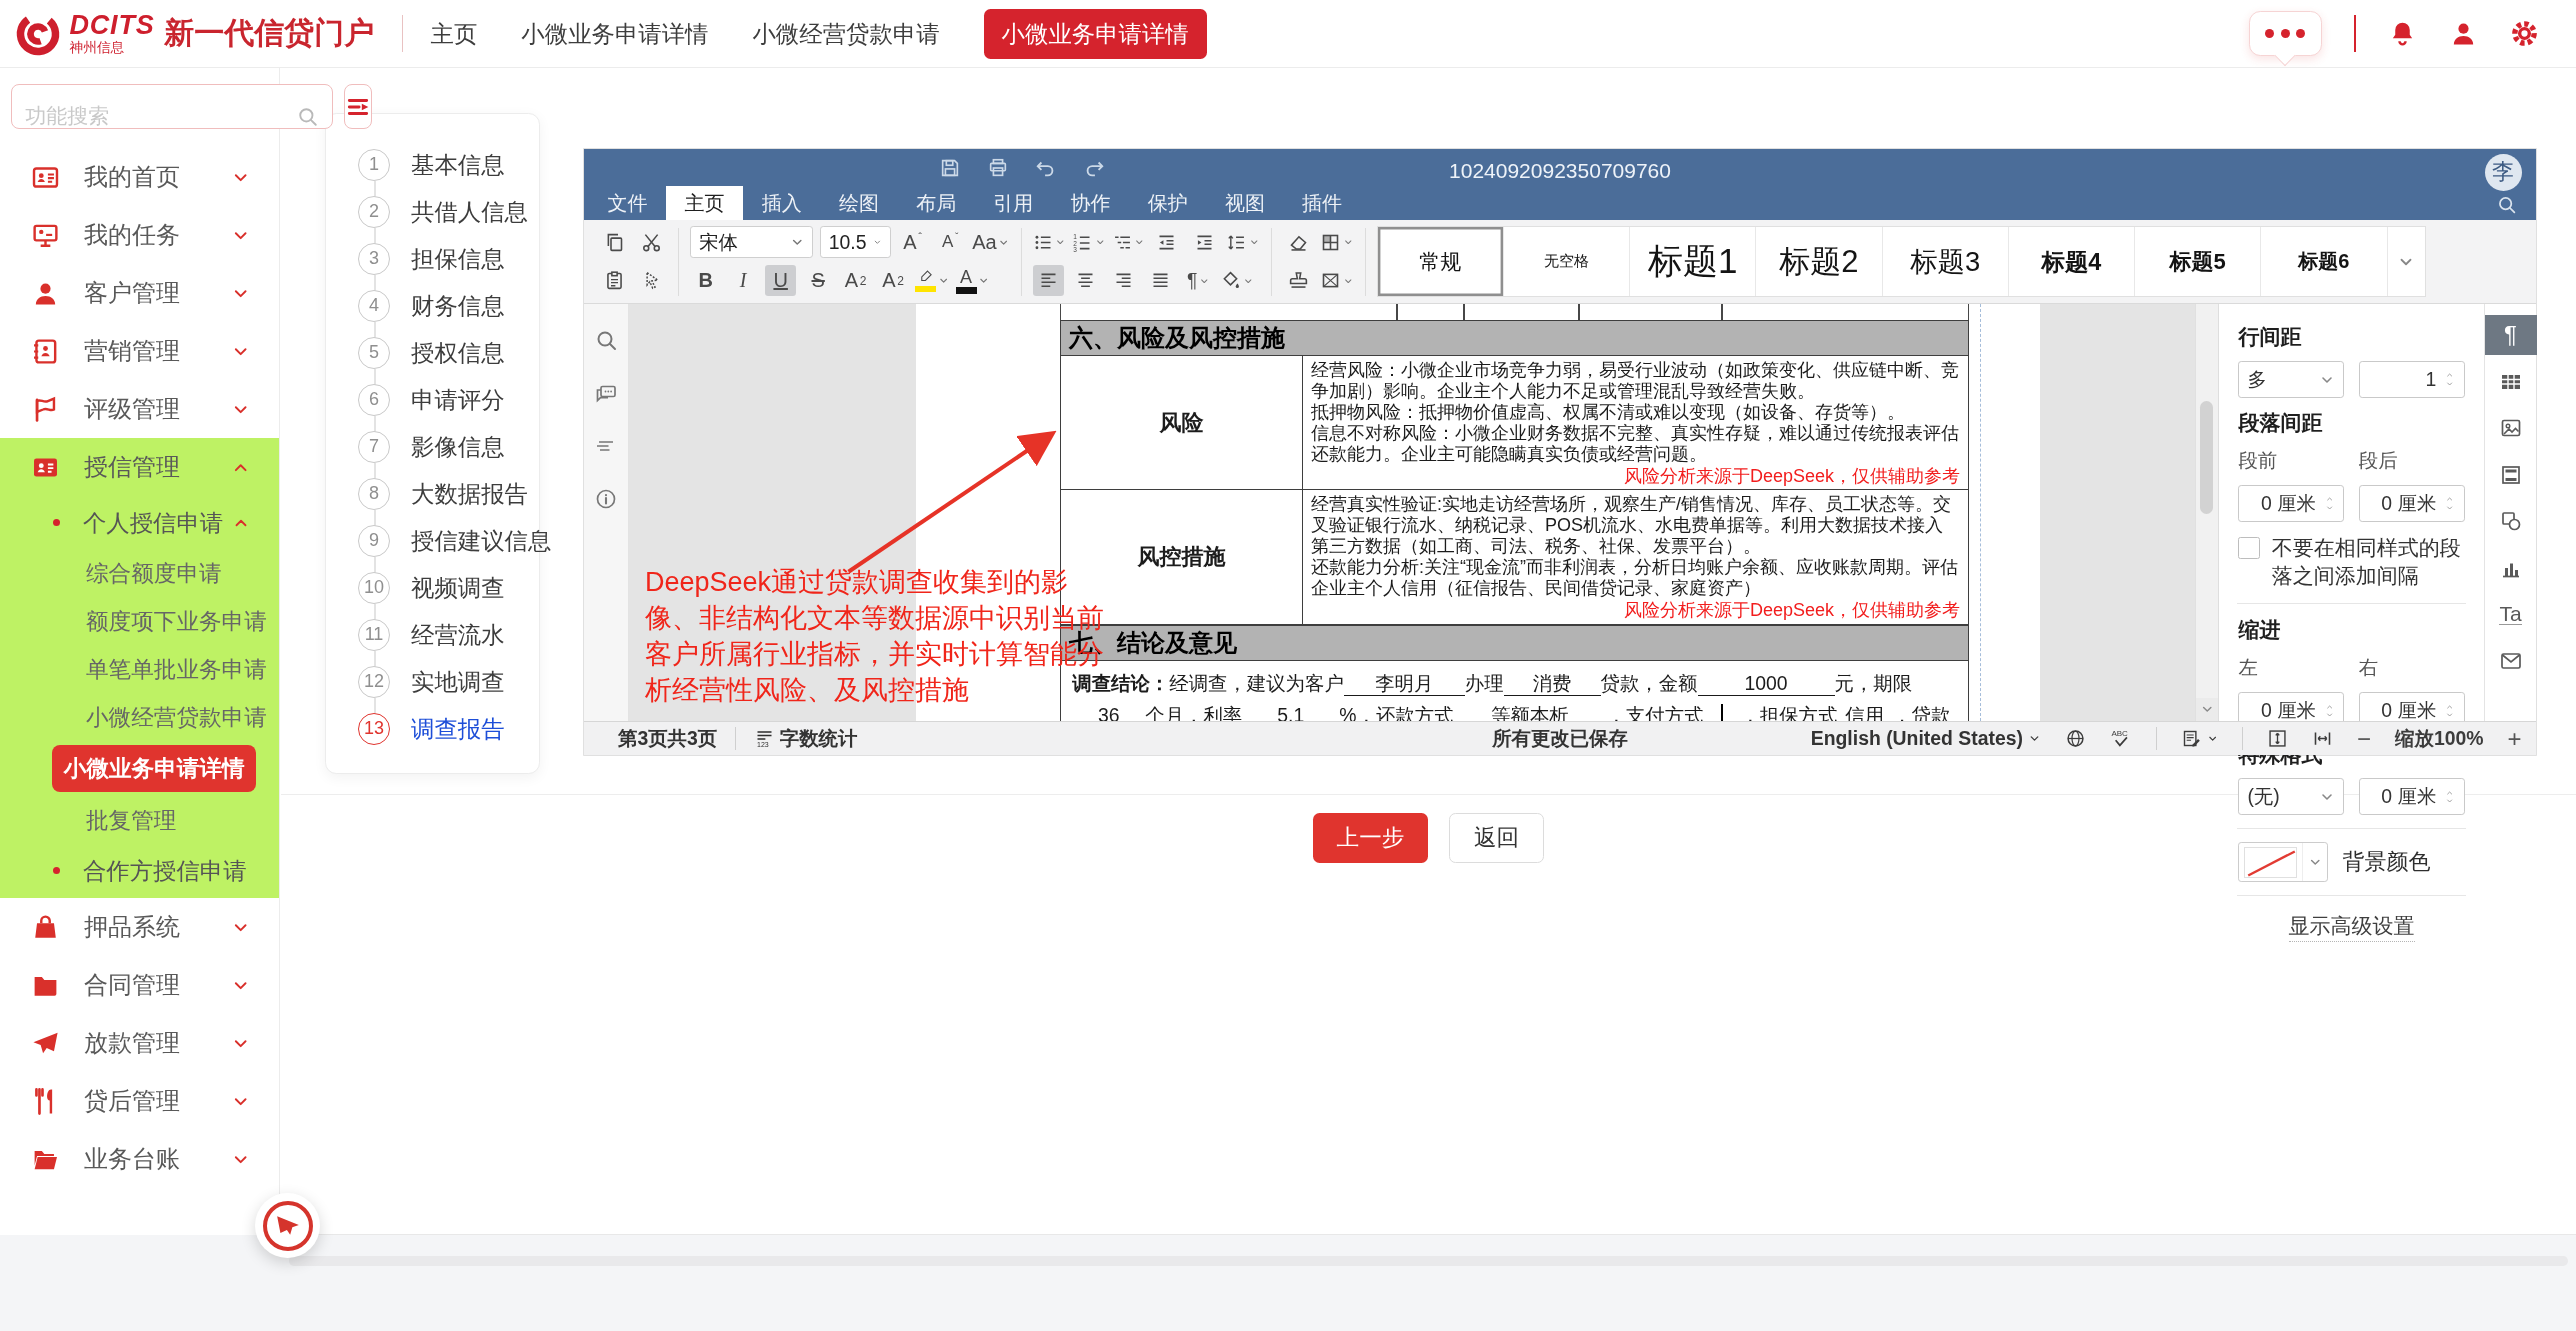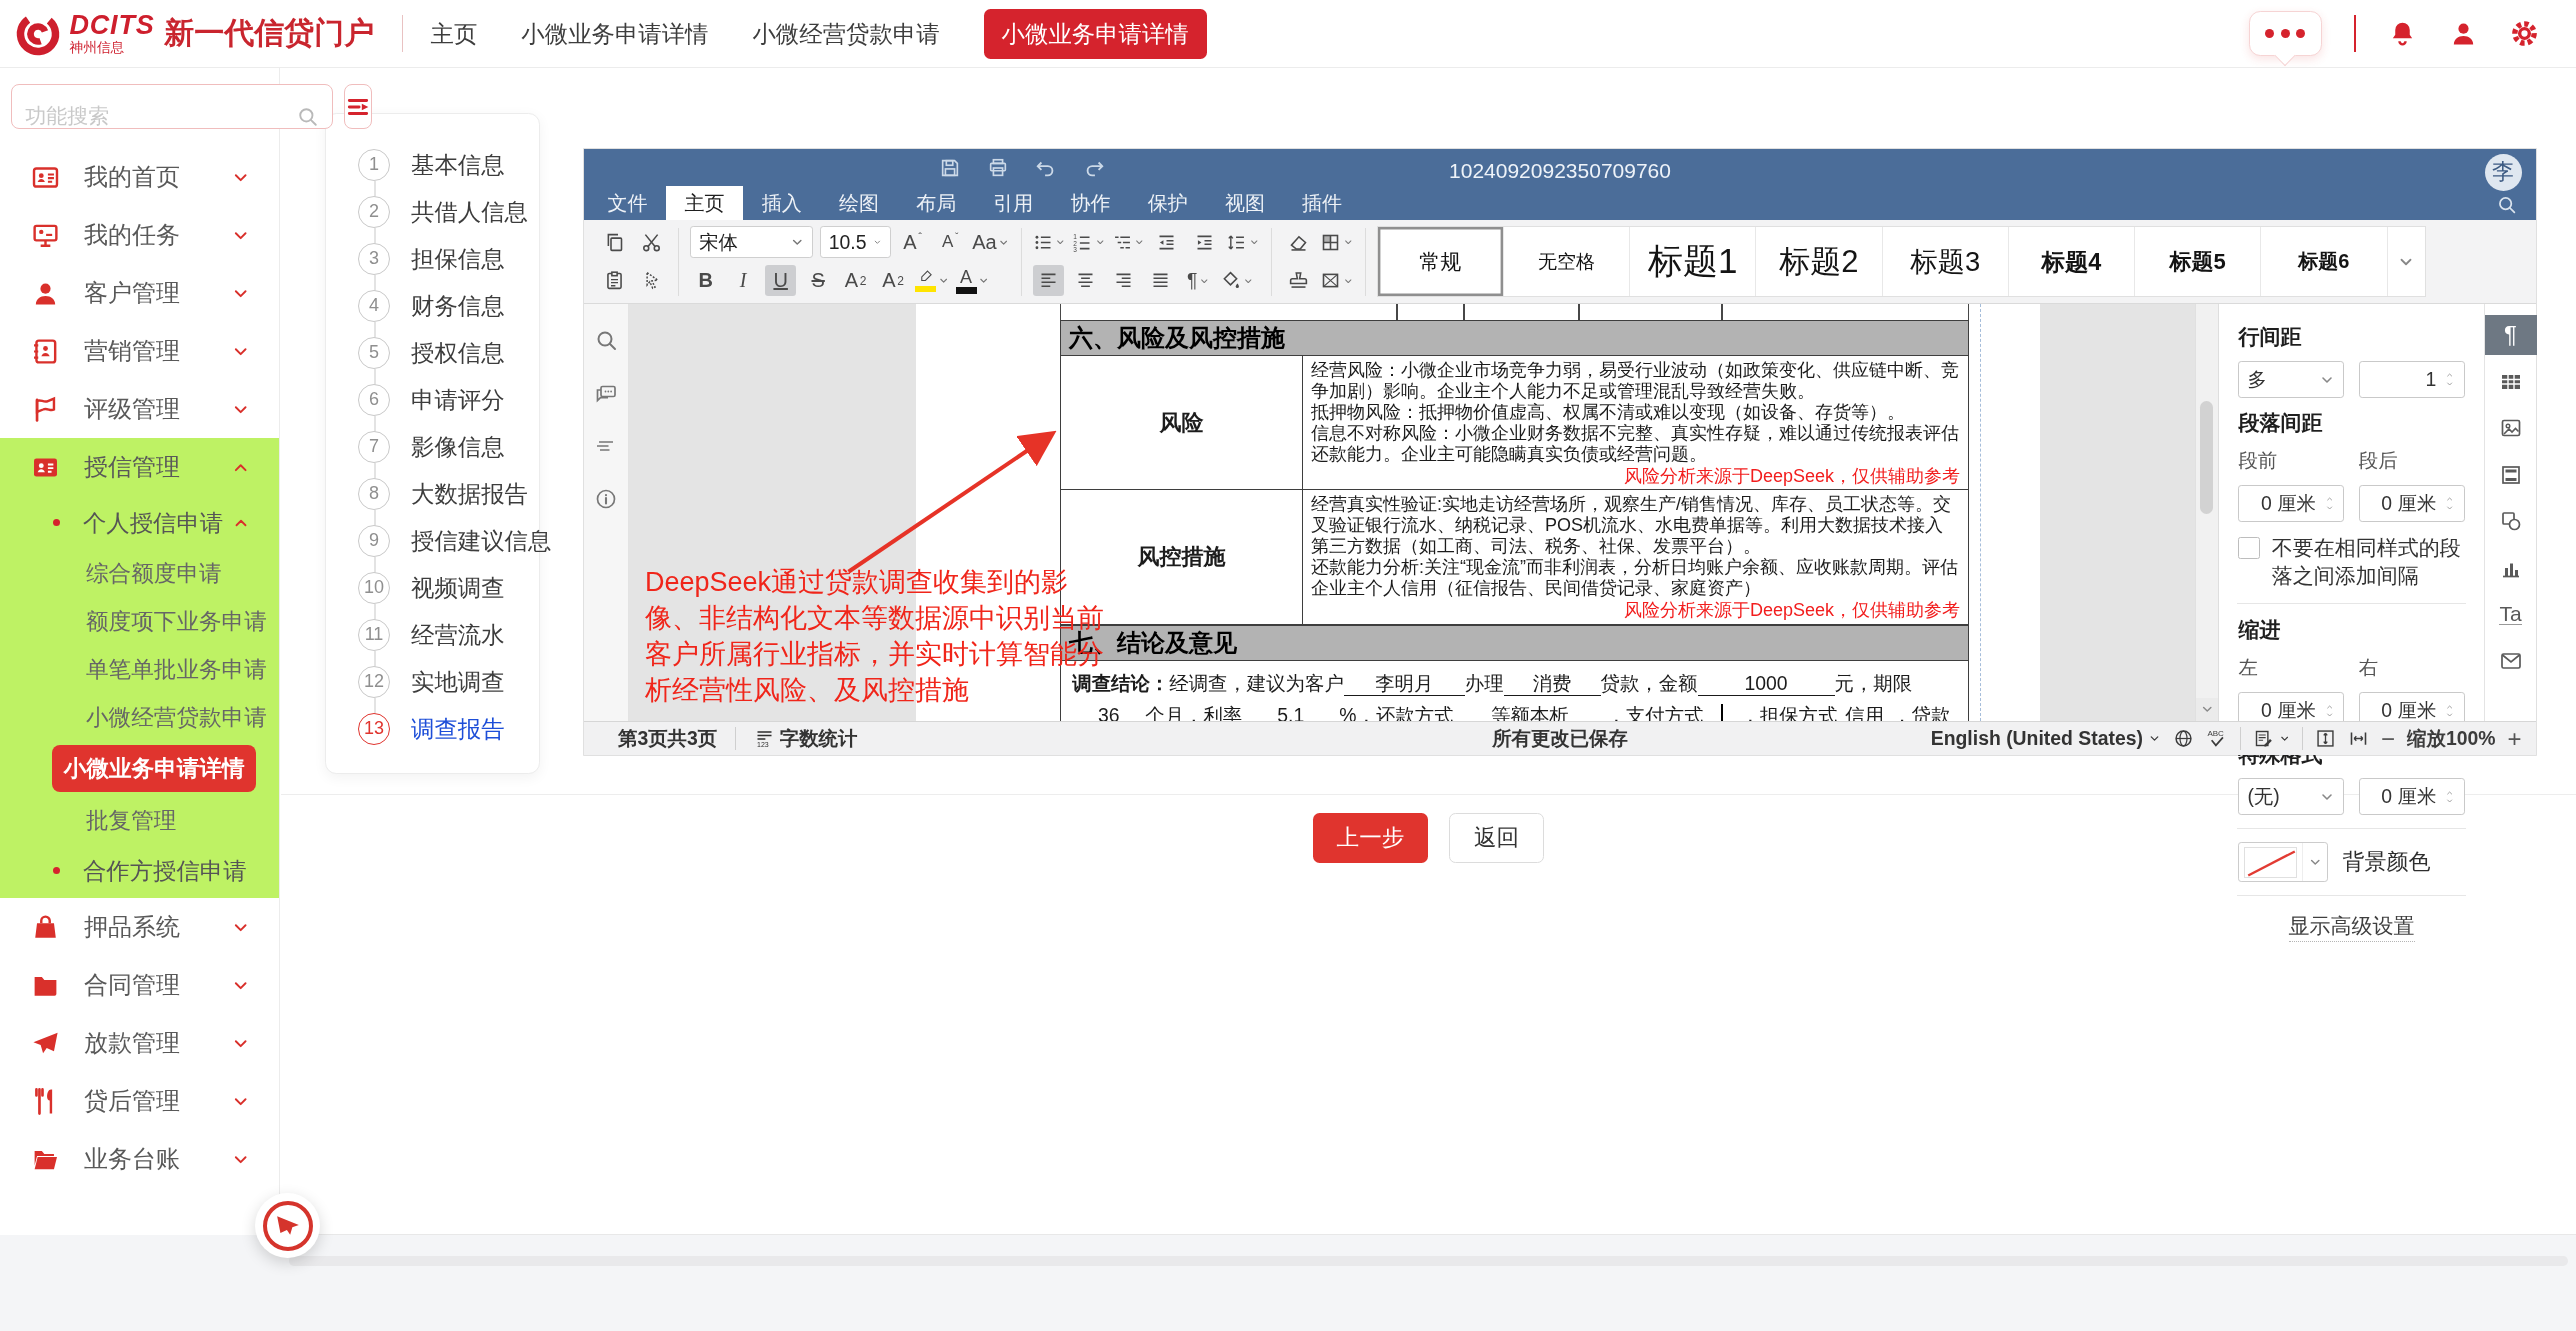--- a/index.html
+++ b/index.html
@@ -80,21 +80,21 @@
 .mini-ch{color:#777}
 .glyphstack{display:flex;flex-direction:column;align-items:center;line-height:1;font-size:19.4px}
 .glyphstack .bar{display:block;width:21px;height:6.5px;margin-top:1.6px}
 .bar.yellow{background:#ffe400}
 .bar.black{background:#111}
 .sup{font-size:12px;vertical-align:super}
 .sub2{font-size:12px;vertical-align:sub}
 .styles-gallery{display:flex;align-items:stretch;background:#fff;border:0.8px solid #e0e0e0;height:71px;margin-left:8px;flex:1;max-width:1049px}
 .style-item{flex:1;display:flex;align-items:center;justify-content:center;border-right:0.8px solid #e8e8e8;color:#141414;padding:0 6.5px;white-space:nowrap;cursor:pointer}
 .style-item.selected{box-shadow:inset 0 0 0 2.4px #8f8f8f}
-.st0{font-size:21px}.st1{font-size:19px}.st2{font-size:35px}.st3{font-size:31px}.st4{font-size:27.4px}
+.st0{font-size:21px}.st1{font-size:15px}.st2{font-size:35px}.st3{font-size:31px}.st4{font-size:27.4px}
 .st5{font-size:23.4px;font-weight:bold}.st6{font-size:22px;font-weight:bold}.st7{font-size:20px;font-weight:bold}
 .style-more{width:37px;display:flex;align-items:center;justify-content:center;color:#888;cursor:pointer}
 
 .ed-body{display:flex;height:417px;background:#e4e4e4}
 .ed-sidetools{width:45px;background:#f6f6f6;border-right:0.8px solid #e3e3e3;display:flex;flex-direction:column;align-items:center;padding-top:24px;gap:29px;color:#777;flex:none}
 .ed-sidetools .tool{cursor:pointer}
 .ed-canvas{flex:1;position:relative;overflow:hidden}
 .ed-page{position:absolute;left:287px;top:0;width:1124px;height:100%;background:#fff}
 .doc{position:absolute;left:144px;top:0;width:909px;color:#1c1c1c;cursor:text}
 .partial-row{height:16px;border-left:1.6px solid #474747;border-right:1.6px solid #474747;position:relative}
@@ -146,21 +146,21 @@
 .ed-iconstrip{width:52px;background:#fff;border-left:0.8px solid #e4e4e4;display:flex;flex-direction:column;align-items:center;padding-top:11.3px;flex:none}
 .strip-item{width:52px;height:40px;display:flex;align-items:center;justify-content:center;color:#5a5a5a;margin-bottom:6.5px;cursor:pointer}
 .strip-item.active{background:#6e7883;color:#fff}
 .pilcrow{font-size:24px;line-height:1}
 
 .ed-status{height:34px;background:#f1f1f2;border-top:0.8px solid #d6d6d6;display:flex;align-items:center;font-size:19.4px;color:#2e2e2e;position:relative}
 .st-left{display:flex;align-items:center;gap:18px;padding-left:34px;z-index:1}
 .st-strong{font-weight:bold;color:#333}
 .st-sep{width:0.8px;height:22.6px;background:#cfcfcf}
 .st-center{position:absolute;left:0;right:0;text-align:center;font-weight:bold;color:#333}
-.st-right{margin-left:auto;display:flex;align-items:center;gap:12px;padding-right:14.5px;z-index:1;color:#3c3c3c}
+.st-right{margin-left:auto;display:flex;align-items:center;gap:24px;padding-right:14.5px;z-index:1;color:#3c3c3c}
 .st-ctl{display:flex;align-items:center;gap:4.8px;cursor:pointer}
 .zoom-txt{font-weight:bold}
 .sign{font-size:24px;color:#555;cursor:pointer;line-height:1}
 
 
 .actions-row{margin-top:19.4px;border-top:0.8px solid #ededed;padding:18px 0 21px;display:flex;justify-content:center;gap:21px}
 .btn{height:50px;border-radius:6.5px;font-size:22.6px;display:flex;align-items:center;justify-content:center;cursor:pointer;font-family:inherit}
 .btn-prev{width:115px;background:#e0342e;color:#fff;border:0}
 .btn-back{width:95px;background:#fff;color:#333;border:0.8px solid #dcdcdc}
 

